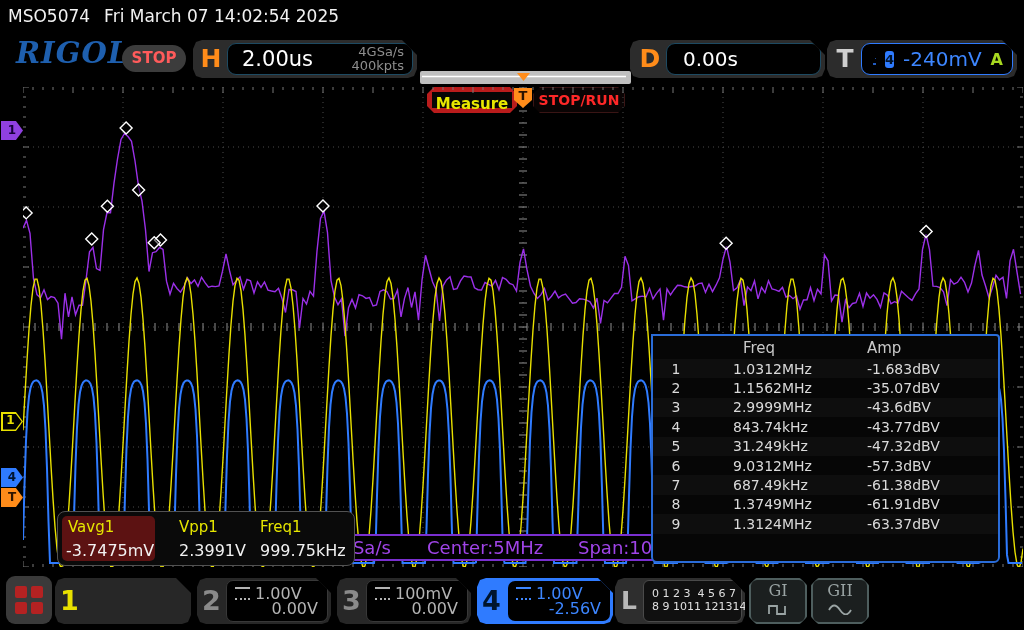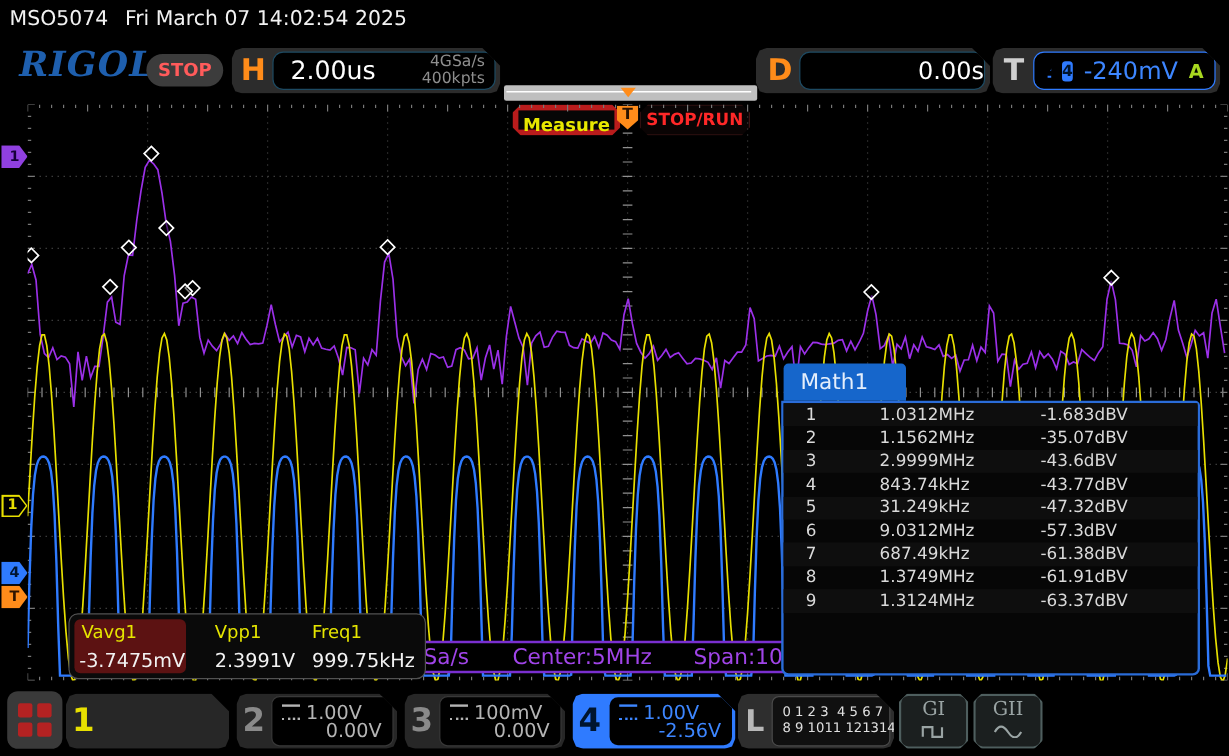--- a/index.html
+++ b/index.html
@@ -14,21 +14,21 @@
   
   #toolbar{left:0;top:32px;width:1024px;height:52px;background:#000;}
   #rigol{left:16px;top:4px;font-family:"DejaVu Serif","Liberation Serif",serif;
          font-weight:bold;font-style:italic;font-size:29px;color:#1e5fae;letter-spacing:1px;}
   #stop-pill{left:122px;top:13px;width:64px;height:27px;border-radius:14px;background:#3c3c3c;
              color:#ff5b5b;font-weight:bold;font-size:15px;text-align:center;line-height:27px;}
   .hblock{background:#2c2c2c;height:38px;top:8px;}
   .cut{clip-path:polygon(0 9px,3px 2px,9px 0,calc(100% - 15px) 0,100% 15px,100% calc(100% - 9px),calc(100% - 3px) calc(100% - 2px),calc(100% - 9px) 100%,9px 100%,3px calc(100% - 2px),0 calc(100% - 9px));}
   .blk-letter{font-weight:bold;font-size:25px;line-height:38px;text-align:center;}
   .inner-box{position:absolute;top:3px;bottom:3px;right:4px;background:#000;
-             border:1px solid #1d4a62;border-radius:9px;justify-content:flex-end;}
+             border:1px solid #1d4a62;border-radius:9px;}
   #h-block{left:193px;width:224px;}
   #h-block .inner-box{left:34px;display:flex;align-items:center;}
   #h-scale{color:#fff;font-size:21px;margin-left:14px;flex:1;}
   #h-right{color:#8e8e8e;font-size:13px;line-height:14px;text-align:right;margin-right:8px;}
   #overview{left:420px;top:39px;width:211px;height:13px;background:#bfbfbf;border-radius:2px;}
   .octo{clip-path:polygon(7px 0,calc(100% - 7px) 0,100% 7px,100% calc(100% - 7px),calc(100% - 7px) 100%,7px 100%,0 calc(100% - 7px),0 7px);}
   #measure-btn{left:427px;top:55px;width:90px;height:26px;background:#060606;border:5px solid #b91c1c;
                color:#e8e800;font-weight:bold;font-size:15px;text-align:center;line-height:24px;box-sizing:border-box;}
   #stoprun-btn{left:533px;top:55px;width:92px;height:26px;background:#0a0404;border:1px solid #3a1515;
                color:#ff2828;font-weight:bold;font-size:14px;text-align:center;line-height:24px;box-sizing:border-box;}
@@ -228,22 +228,26 @@
   <div class="abs" id="meas-box">
     <div class="abs" id="meas-sel"></div>
     <span class="abs meas-label mx1">Vavg1</span>
     <span class="abs meas-value mx1" style="left:8px">-3.7475mV</span>
     <span class="abs meas-label mx2">Vpp1</span>
     <span class="abs meas-value mx2">2.3991V</span>
     <span class="abs meas-label mx3">Freq1</span>
     <span class="abs meas-value mx3">999.75kHz</span>
   </div>
 
-  <div class="abs" id="math-tab">Math1</div>
   <div class="abs" id="math-body">
+    <div id="math-head">
+      <div class="hc1"></div>
+      <div class="hc2">Freq</div>
+      <div class="hc3">Amp</div>
+    </div>
     <div id="math-rows">
         <div class="trow">
           <div class="tc1">1</div>
           <div class="tc2">1.0312MHz</div>
           <div class="tc3">-1.683dBV</div>
         </div>
         <div class="trow">
           <div class="tc1">2</div>
           <div class="tc2">1.1562MHz</div>
           <div class="tc3">-35.07dBV</div>

